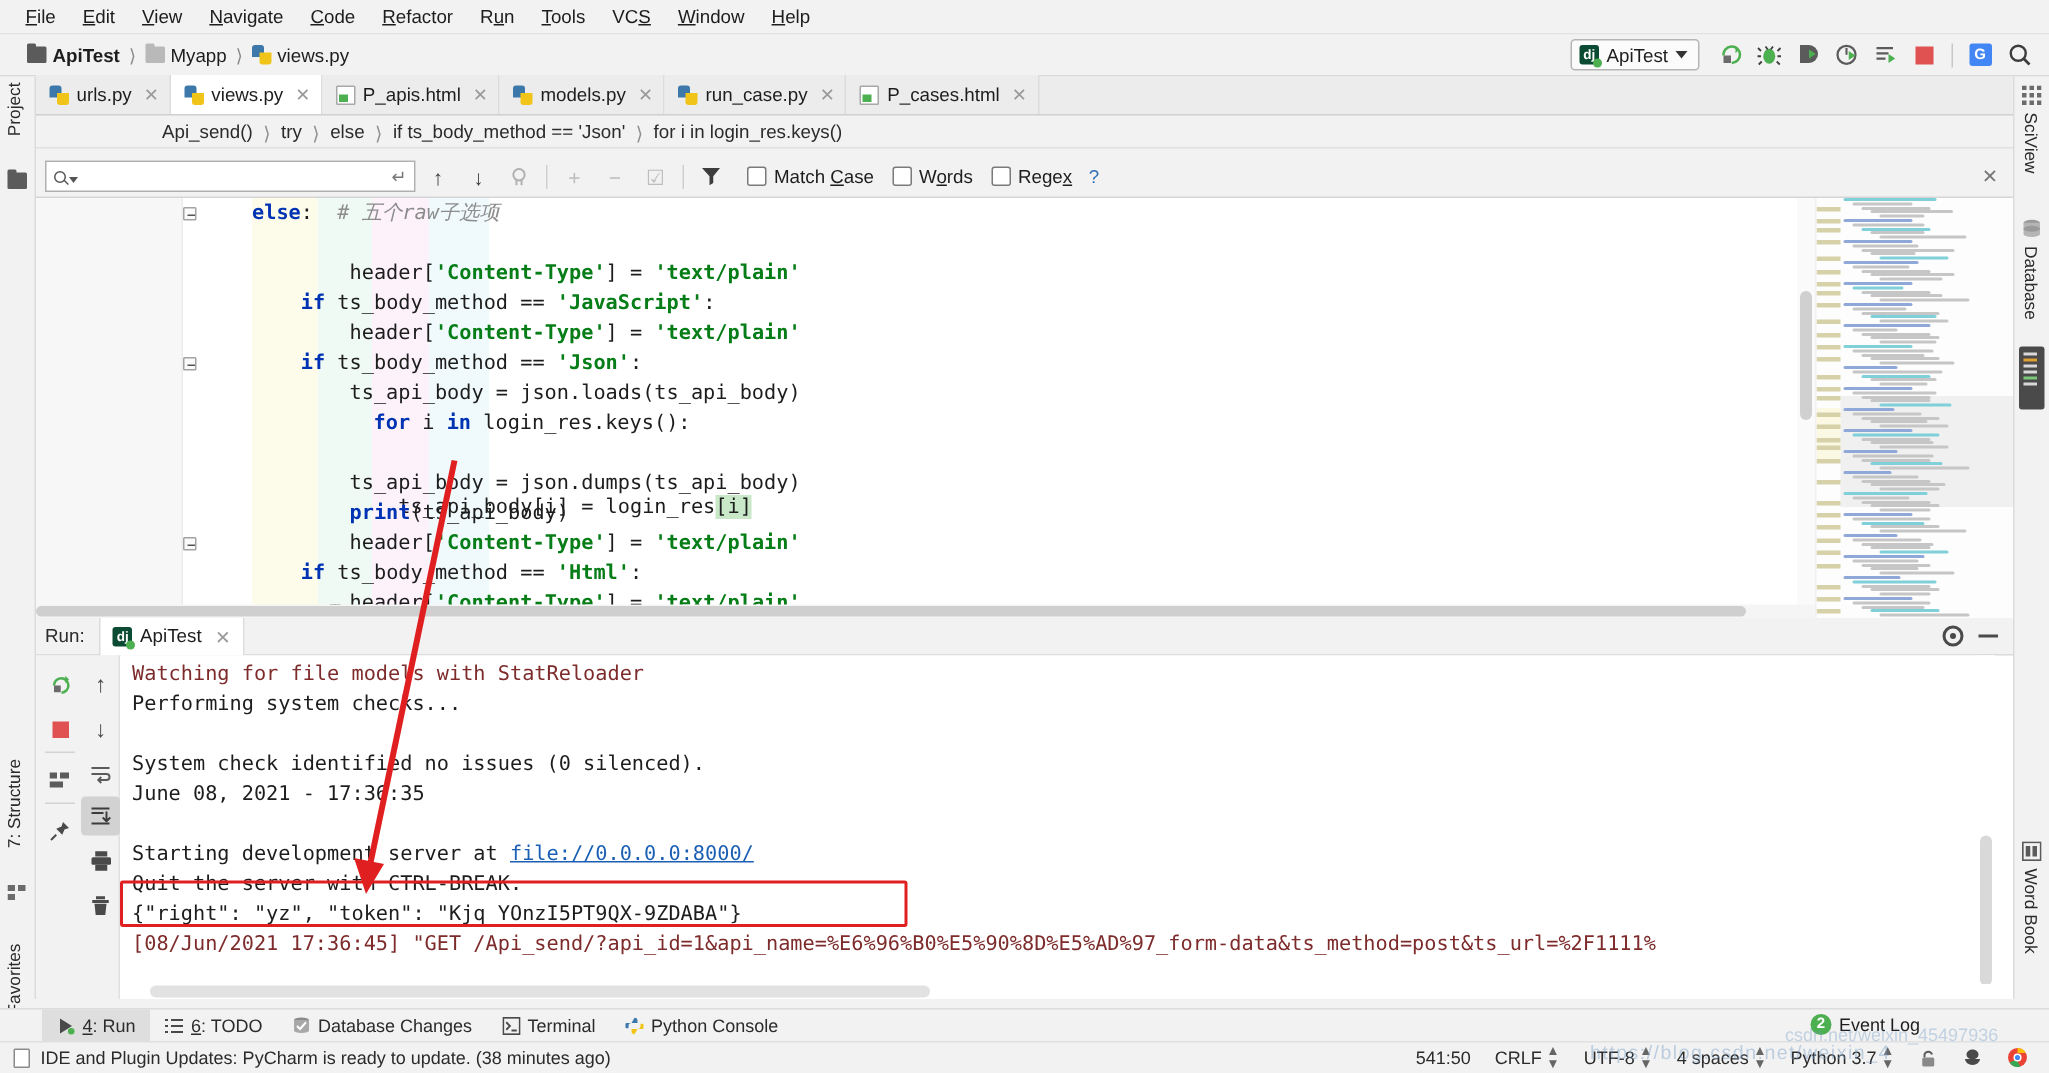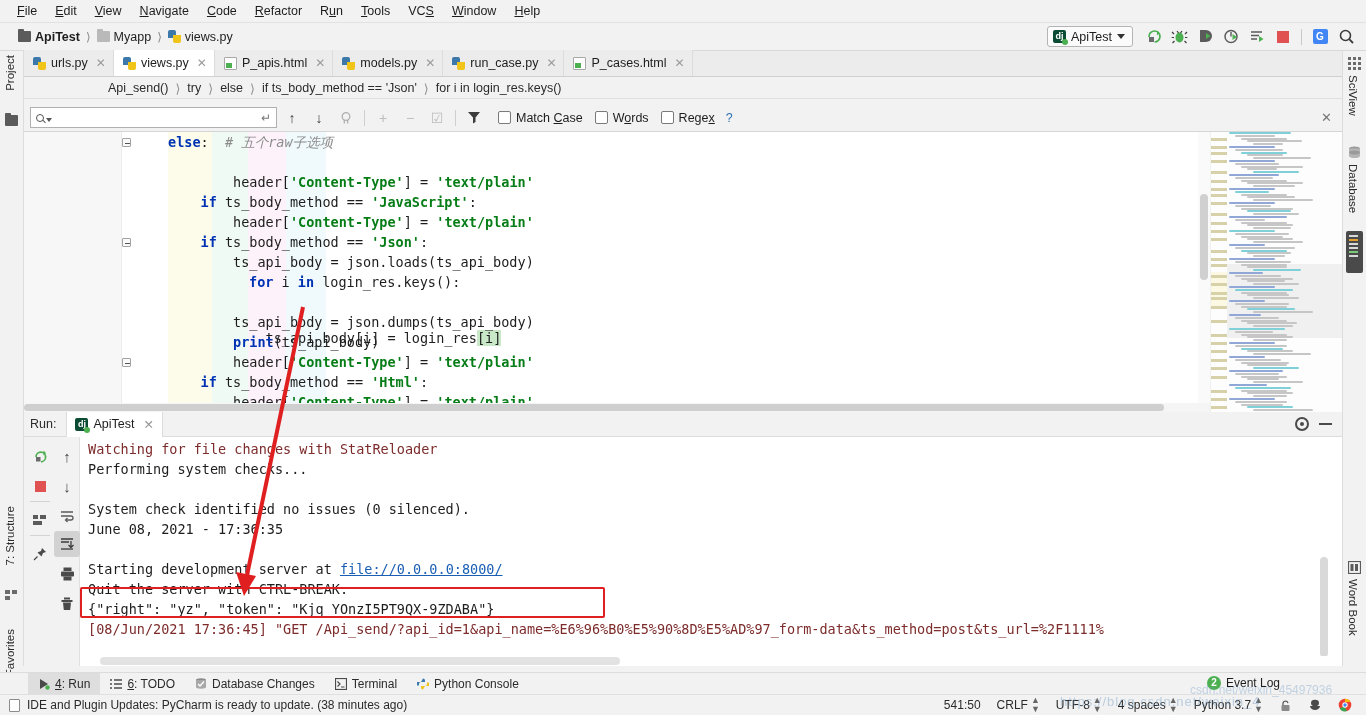--- a/index.html
+++ b/index.html
@@ -874,21 +874,21 @@
       <div class="rs-btn" style="left:30px;top:154px;">
         <svg width="14" height="14" viewBox="0 0 14 14">
           <rect x="4" y="0.5" width="6" height="2" fill="#4a4a4a"></rect>
           <rect x="1.5" y="3" width="11" height="2" fill="#4a4a4a"></rect>
           <path d="M3 5.5 L3.8 13 H10.2 L11 5.5 Z" fill="#4a4a4a"></path>
         </svg>
       </div>
     </div>
 
     <div class="console" id="console">
-        <div class="coline" style="top: 2px;">Watching for file changes with StatReloader</div>
+        <div class="coline" style="top: 2px;">Watching for file models with StatReloader</div>
         <div class="coline black" style="top: 22px;">Performing system checks...</div>
         <div class="coline black" style="top: 42px;"></div>
         <div class="coline black" style="top: 62px;">System check identified no issues (0 silenced).</div>
         <div class="coline black" style="top: 82px;">June 08, 2021 - 17:36:35</div>
         <div class="coline black" style="top: 122px;">Starting development server at <span class="colink">file://0.0.0.0:8000/</span></div>
         <div class="coline black" style="top: 142px;">Quit the server with CTRL-BREAK.</div>
         <div class="coline black" style="top: 162px;">{"right": "yz", "token": "Kjq_YOnzI5PT9QX-9ZDABA"}</div>
         <div class="coline" style="top: 182px;">[08/Jun/2021 17:36:45] "GET /Api_send/?api_id=1&amp;api_name=%E6%96%B0%E5%90%8D%E5%AD%97_form-data&amp;ts_method=post&amp;ts_url=%2F1111%</div>
       </div>
     <div class="console-vscroll">

